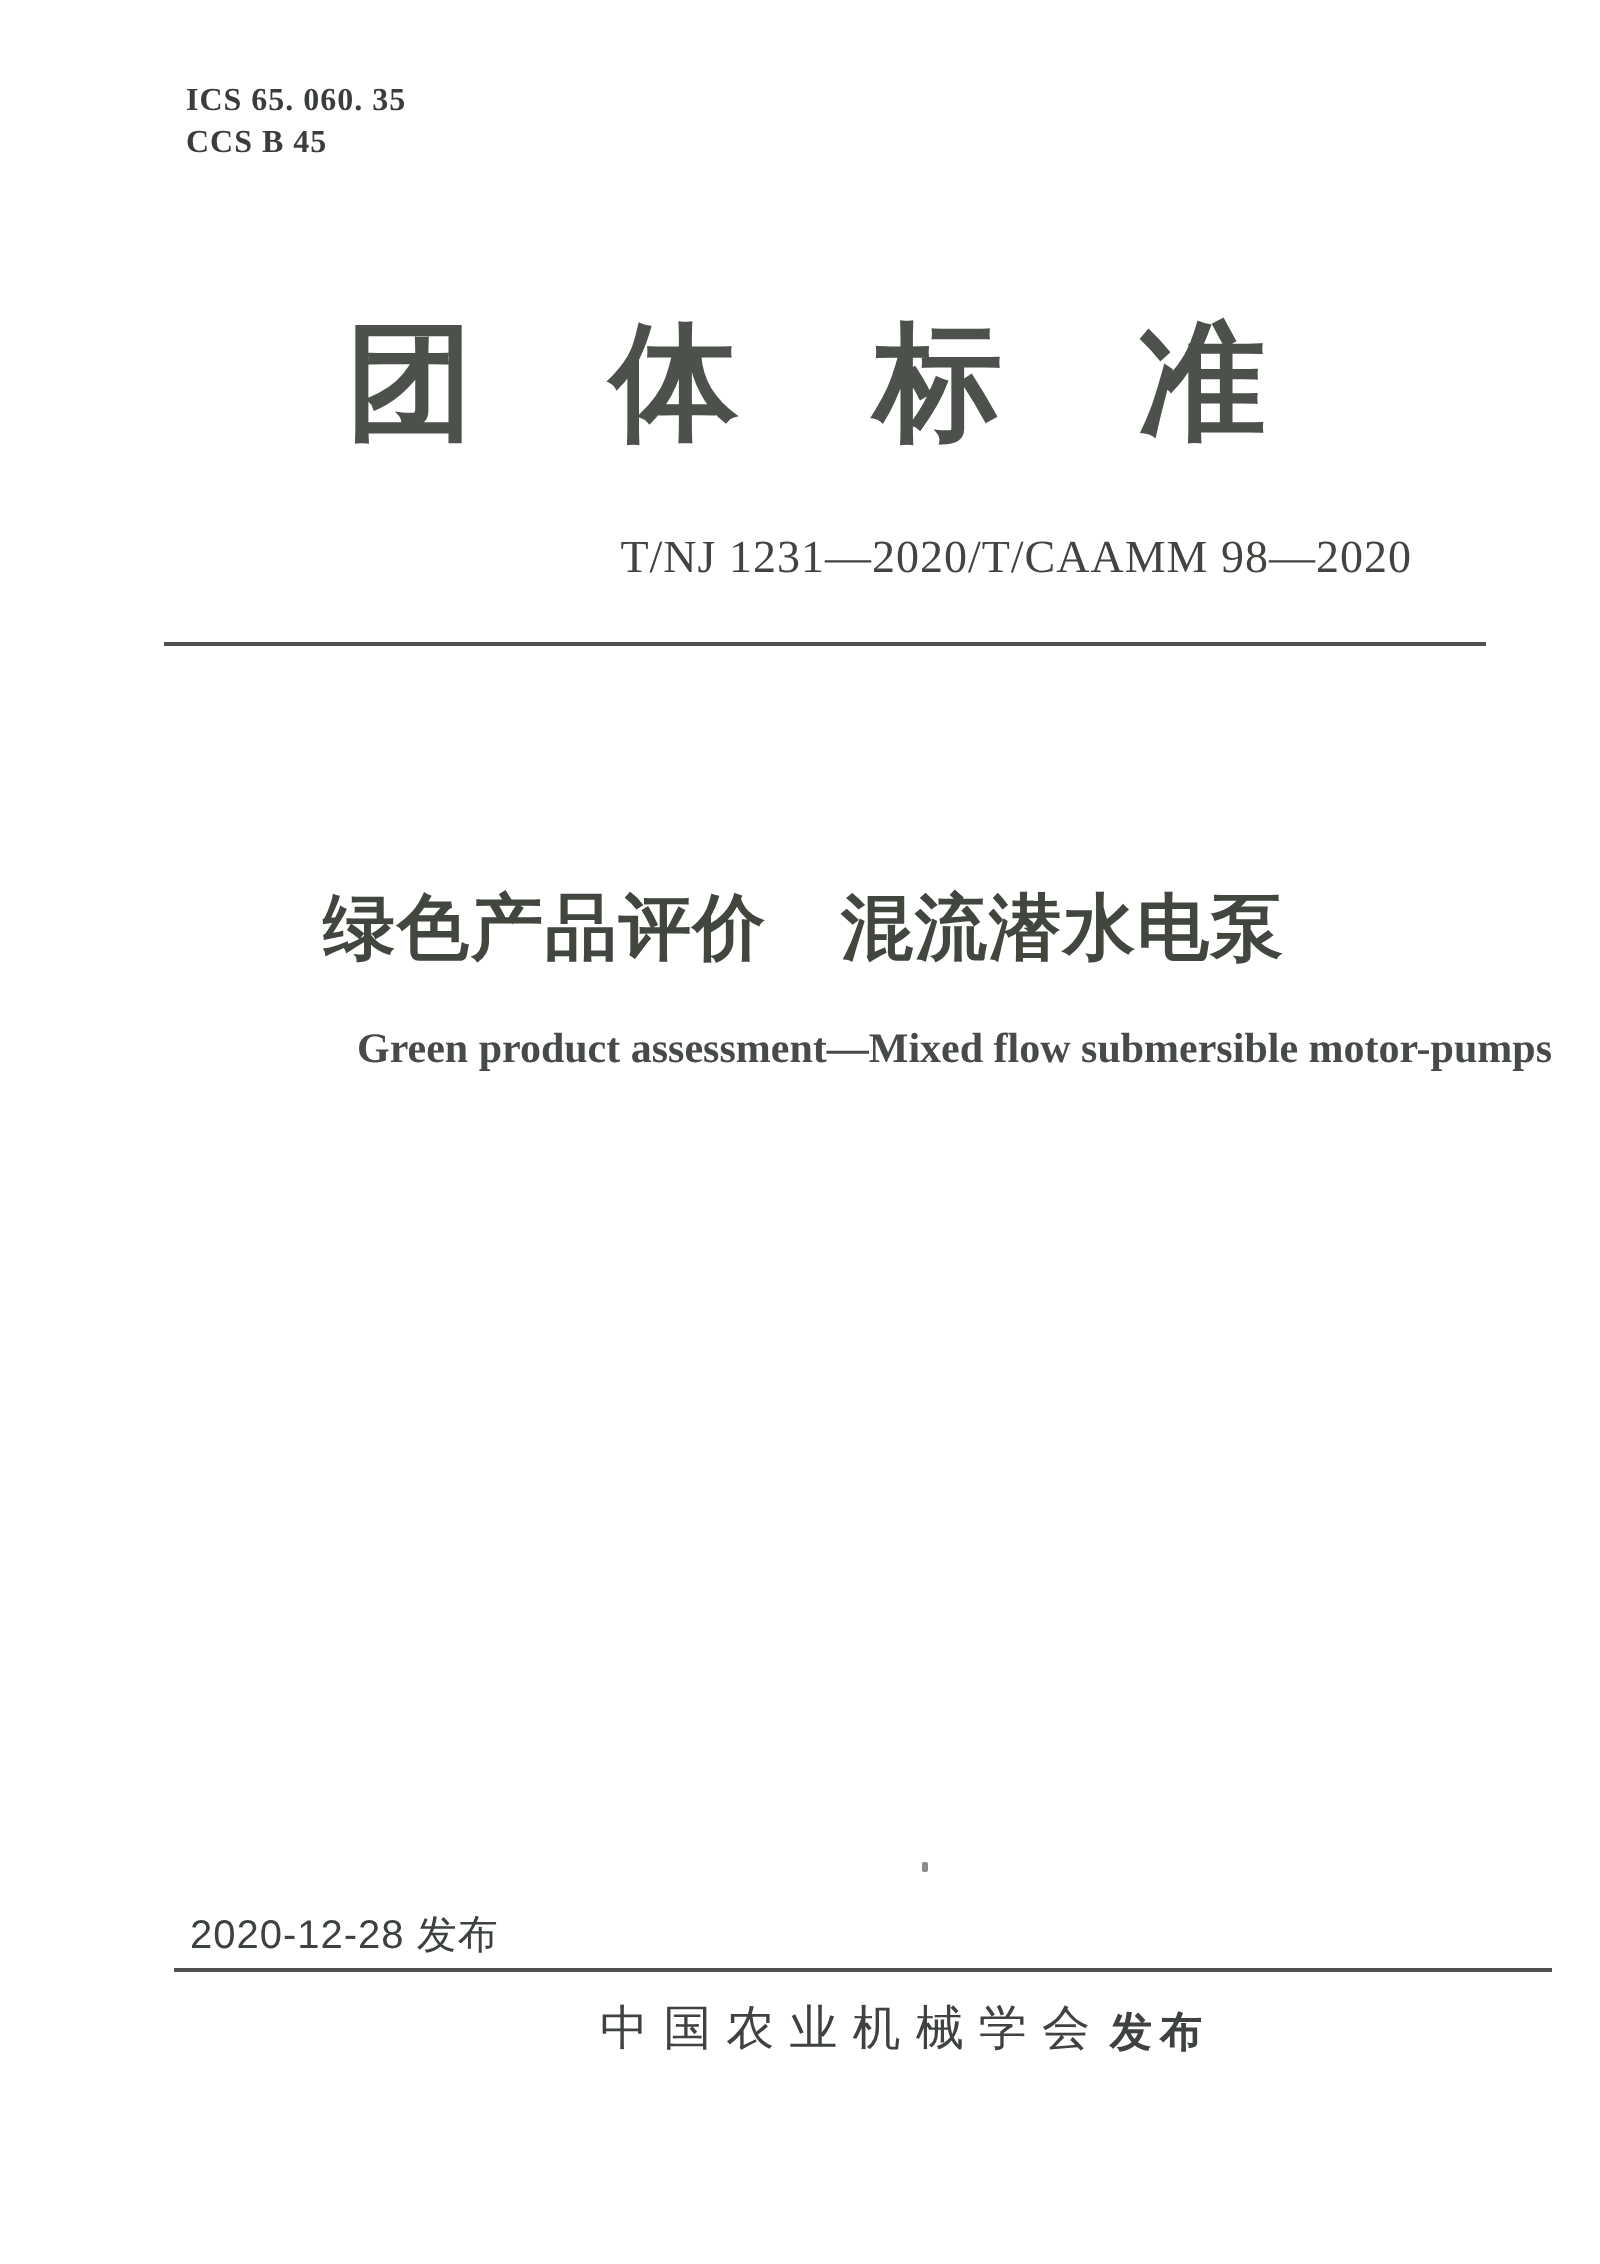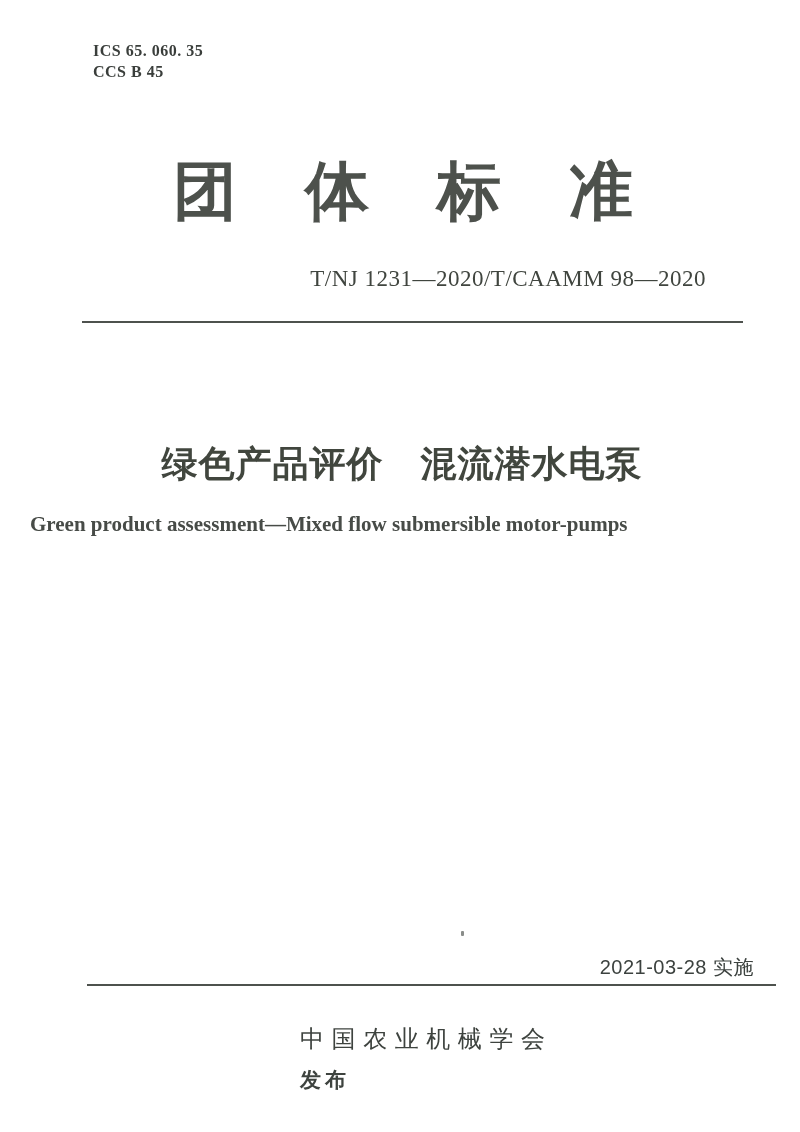--- a/index.html
+++ b/index.html
@@ -93,21 +93,21 @@
   }
 
   
   .title-en {
     position: absolute;
     left: 0;
     right: 0;
     top: 512px;
     margin: 0;
     padding-left: 30px;
-    text-align: left;
+    text-align: right;
     font-family: "Liberation Serif", serif;
     font-size: 21px;
     font-weight: bold;
     color: #474b47;
     white-space: nowrap;
   }
 
   
   .date {
     position: absolute;
@@ -120,24 +120,24 @@
     white-space: nowrap;
   }
   .date-issue { left: 95px; }
   .date-impl  { right: 22px; }
   .date .cjk { margin-left: 6px; }
 
   
   .publisher {
     position: absolute;
     left: 300px;
-    top: 1024px;
+    top: 1000px;
     display: flex;
+    align-items: center;
     gap: 10px;
-    flex-direction: column;
   }
   .pub-lines {
     width: 245px;
     font-family: "Liberation Serif", serif;
     font-size: 24px;
     line-height: 30px;
     color: #3e433f;
   }
   .pub-line-justify {
     text-align: justify;
@@ -184,24 +184,24 @@
   <div class="std-no">T/NJ 1231—2020/T/CAAMM 98—2020</div>
 
   <div class="rule rule-top"></div>
 
   <h1 class="title-cn">绿色产品评价　混流潜水电泵</h1>
 
   <h2 class="title-en">Green product assessment—Mixed flow submersible motor-pumps</h2>
 
   <div class="speck"></div>
 
-
-  <div class="date date-impl">
-    <span>2021-03-28</span><span class="cjk">实施</span>
-  </div>
+  <div class="date date-issue">
+    <span>2020-12-28</span><span class="cjk">发布</span>
+  </div>
+
 
   <div class="rule rule-bottom"></div>
 
   <div class="publisher">
     <div class="pub-lines">
       <div class="pub-line-justify">中国农业机械学会</div>
     </div>
     <div class="pub-label">发布</div>
   </div>
 

